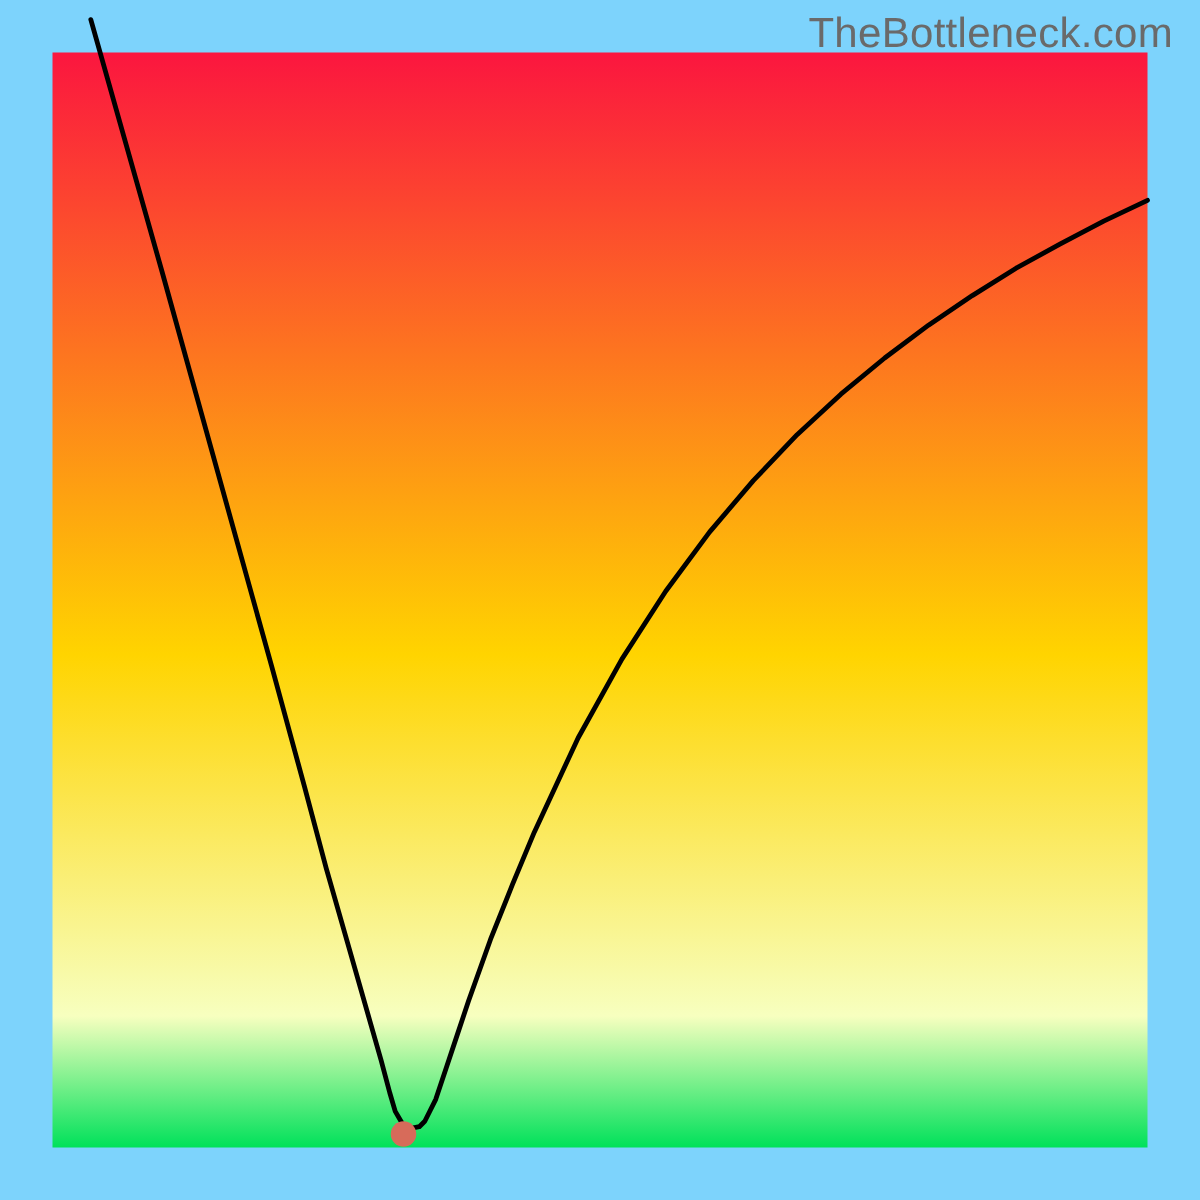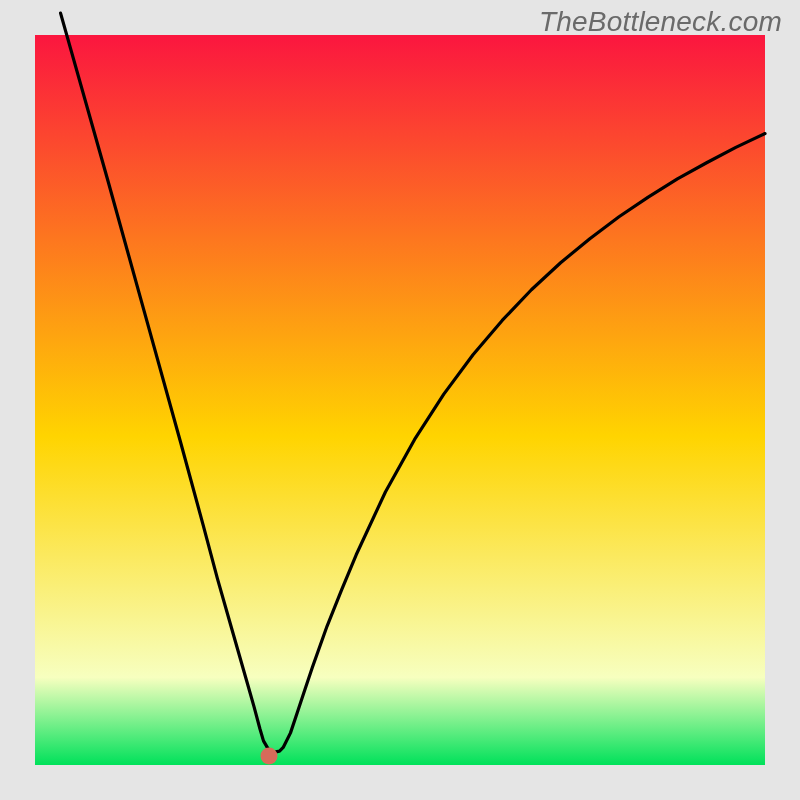--- a/index.html
+++ b/index.html
@@ -10,22 +10,21 @@
     background: #000;
     overflow: hidden;
     font-family: Arial, Helvetica, sans-serif;
   }
   .frame {
     position: absolute;
     left: 0;
     top: 0;
     width: 800px;
     height: 800px;
-    background: #e5e5e5;
-    font-style: italic;
+    background: #7dd3fc;
   }
   .plot {
     position: absolute;
     left: 35px;
     top: 35px;
     width: 730px;
     height: 730px;
     
   }
   .watermark {

